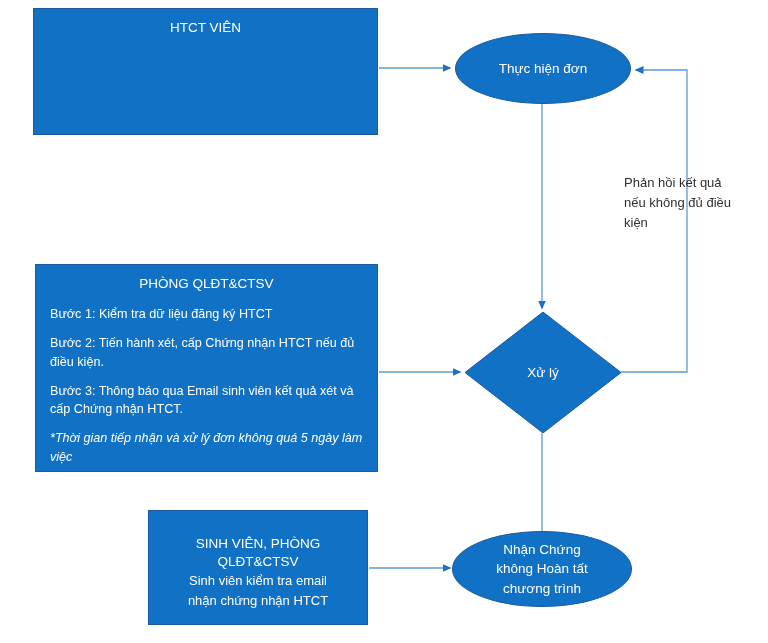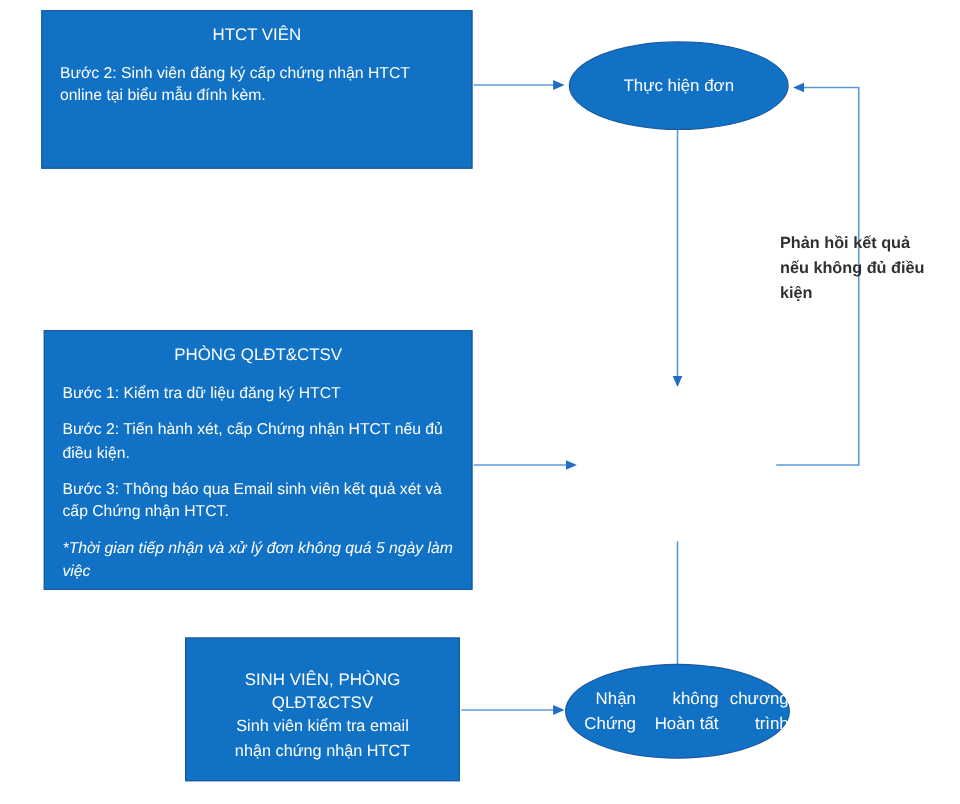--- a/index.html
+++ b/index.html
@@ -131,21 +131,20 @@
       <line x1="542" y1="433" x2="542" y2="536" stroke="#5B9BD5" stroke-width="1.3"></line>
     </g>
 
     <g>
       <line x1="369" y1="568" x2="450" y2="568" stroke="#5B9BD5" stroke-width="1.3" marker-end="url(#arrow)"></line>
     </g>
   </svg>
 
   <div class="node proc-box" style="left:33px; top:8px; width:345px; height:127px; padding:10px 14px 10px 14px;">
     <div class="proc-title" style="margin-bottom:12px;">HTCT VIÊN</div>
-    <div class="proc-step">Bước 2: Sinh viên đăng ký cấp chứng nhận HTCT  online tại biểu mẫu đính kèm.</div>
   </div>
 
   <div class="node proc-box" style="left:35px; top:264px; width:343px; height:208px; padding:10px 14px 10px 14px;">
     <div class="proc-title" style="margin-bottom:12px;">PHÒNG QLĐT&amp;CTSV</div>
     <div class="proc-step" style="margin-bottom:11px;">Bước 1: Kiểm tra dữ liệu đăng ký HTCT</div>
     <div class="proc-step" style="margin-bottom:11px;">Bước 2: Tiến hành xét, cấp Chứng nhận HTCT nếu đủ điều kiện.</div>
     <div class="proc-step" style="margin-bottom:11px;">Bước 3: Thông báo qua Email sinh viên kết quả xét và cấp Chứng nhận HTCT.</div>
     <div class="proc-step italic">*Thời gian tiếp nhận và xử lý đơn không quá 5 ngày làm việc</div>
   </div>
 
@@ -153,26 +152,32 @@
     <div class="proc-title">SINH VIÊN, PHÒNG</div>
     <div class="proc-title" style="">QLĐT&amp;CTSV</div>
     <div class="proc-centered">Sinh viên kiểm tra email</div>
     <div class="proc-centered">nhận chứng nhận HTCT</div>
   </div>
 
   <div class="node ellipse-node" style="left:455px; top:33px; width:176px; height:71px;">
     <span class="ellipse-label">Thực hiện đơn</span>
   </div>
 
+  <div class="node diamond-wrap" style="left:465px; top:312px; width:156px; height:121px; position:absolute;">
+    <svg class="diamond-shape" viewBox="0 0 156 121" preserveAspectRatio="none">
+      <polygon points="78,0 156,60.5 78,121 0,60.5" fill="#1071C5" stroke="#1b5aa0" stroke-width="1"></polygon>
+    </svg>
+    <span class="diamond-label">Xử lý</span>
+  </div>
 
-  <div class="node ellipse-node" style="left:452px; top:531px; width:180px; height:76px; flex-direction:row;">
+  <div class="node ellipse-node" style="left:452px; top:531px; width:180px; height:76px; flex-direction:column;">
     <span class="ellipse-label">Nhận Chứng</span>
     <span class="ellipse-label">không Hoàn tất</span>
     <span class="ellipse-label">chương trình</span>
   </div>
 
-  <div class="edge-label" style="left:624px; top:184px; width:140px;font-weight:bold;">
+  <div class="edge-label" style="left:624px; top:173px; width:140px;">
     <div>Phản hồi kết quả</div>
     <div>nếu không đủ điều</div>
     <div>kiện</div>
   </div>
 
 </div>
 
 </body></html>

